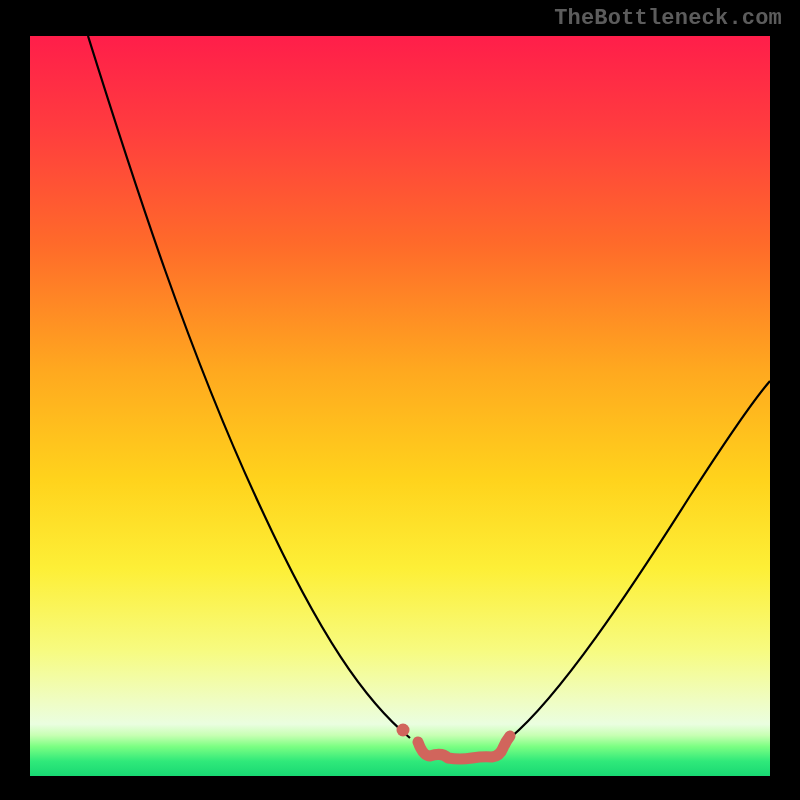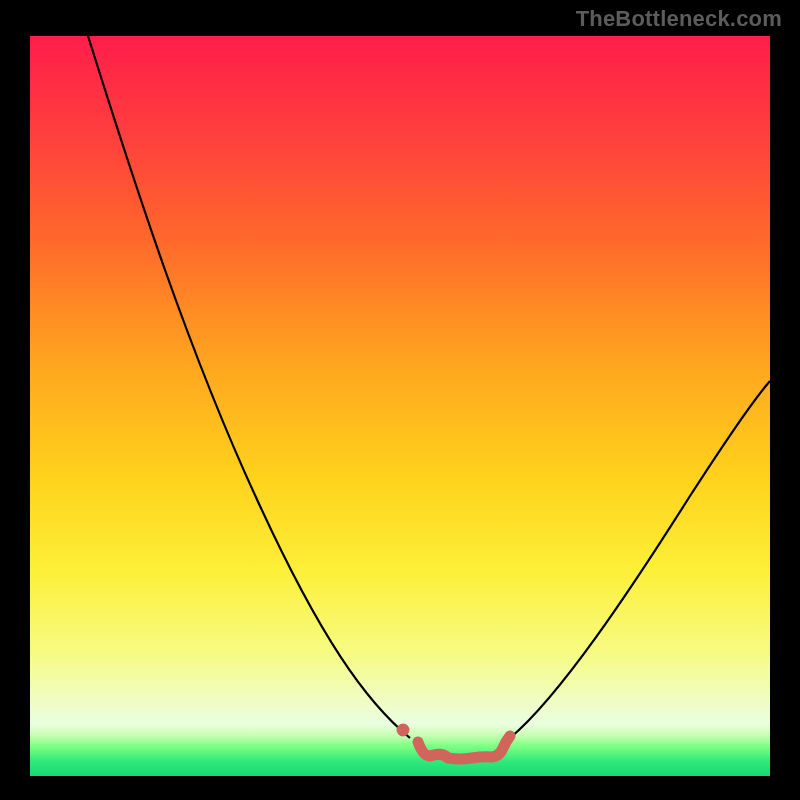--- a/index.html
+++ b/index.html
@@ -35,21 +35,21 @@
       #c7ffb3 94.5%,
       #7cff83 96%,
       #30e97a 98%,
       #18d873 100%
     );
   }
   .watermark {
     position: absolute;
     top: 6px;
     right: 18px;
-    font-family: Liberation Sans, sans-serif;
+    font-family: Liberation Mono, monospace;
     font-size: 22px;
     font-weight: 600;
     color: #5c5c5c;
     letter-spacing: 0.2px;
   }
   svg.overlay {
     position: absolute;
     inset: 0;
   }
   .curve {

